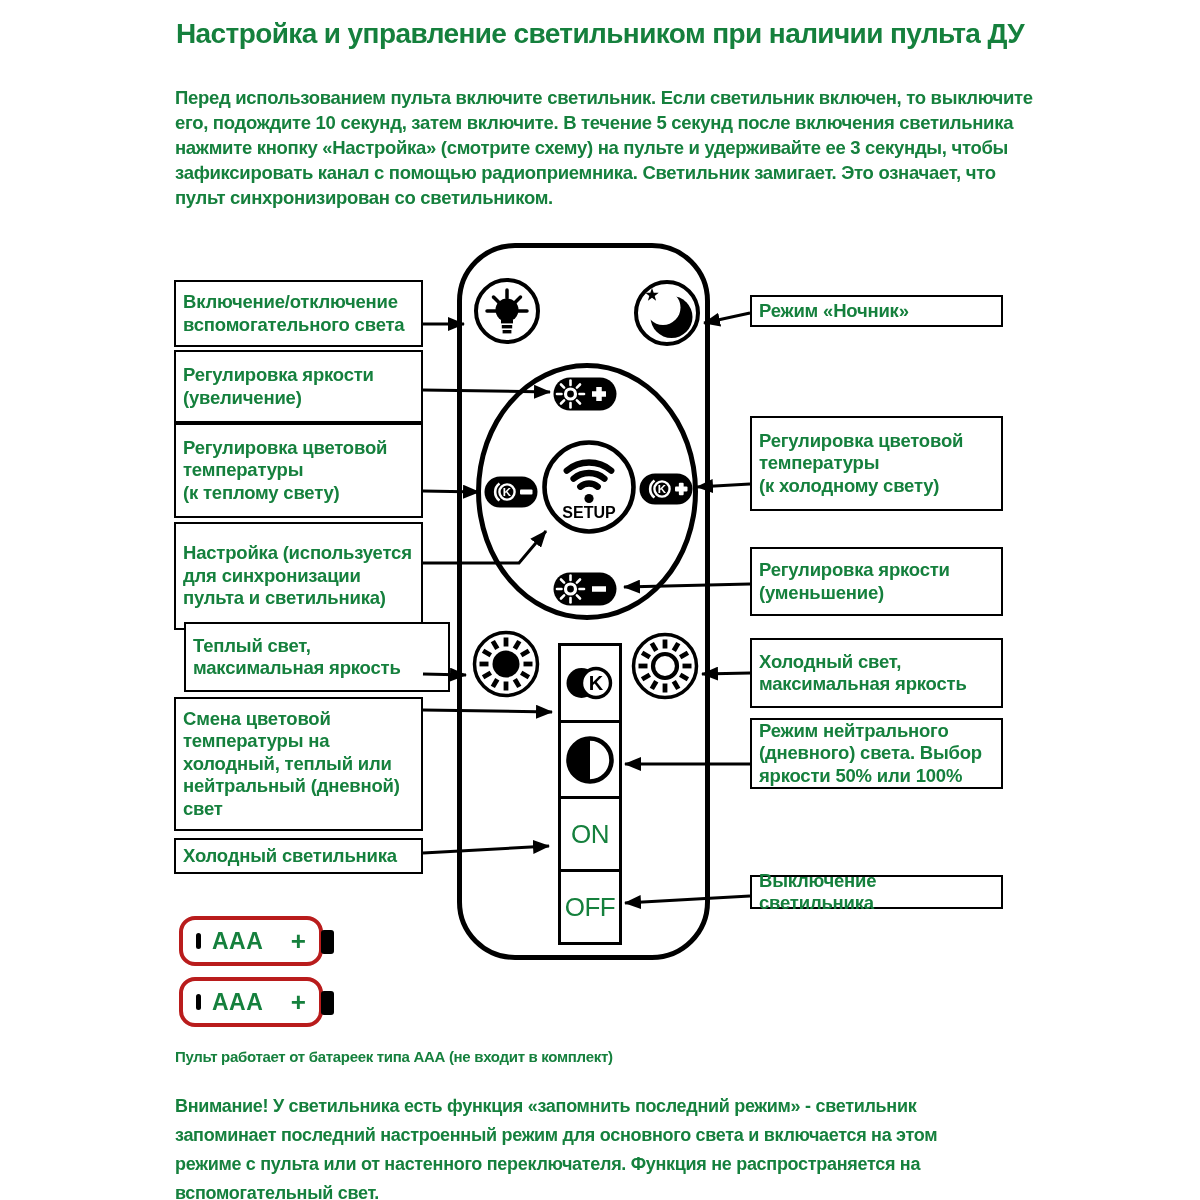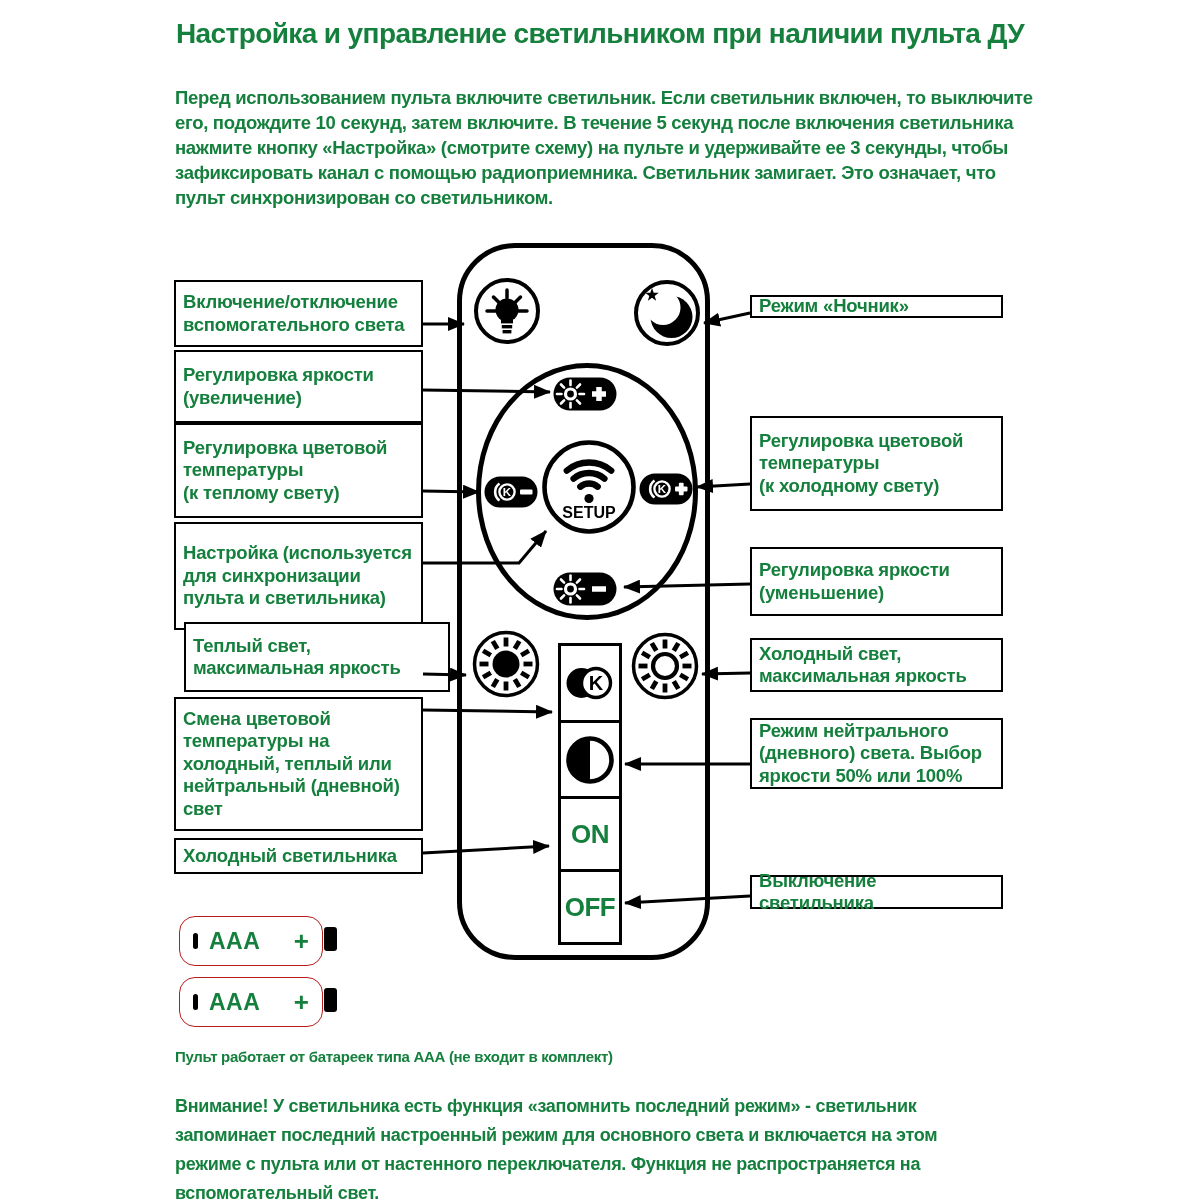--- a/index.html
+++ b/index.html
@@ -36,24 +36,24 @@
   #button-column {
     position:absolute; left:558px; top:643px; width:64px; height:302px;
     border:3.5px solid #000; background:#fff; display:flex; flex-direction:column;
   }
   .col-cell { display:flex; align-items:center; justify-content:center; border-bottom:3.5px solid #000; }
   .col-cell:last-child { border-bottom:none; }
   #cell-k-cycle { height:77px; }
   #cell-neutral { height:76px; }
   #cell-on { height:73px; }
   #cell-off { flex:1; }
-  .cell-label { font-size:26px; font-weight:bold; letter-spacing:-0.5px; }
+  .cell-label { font-size:26px; font-weight:normal; letter-spacing:-0.5px; }
   .battery {
     position:absolute; left:179px; width:144px; height:50px;
-    border:1px solid #b91c1c; border-radius:16px; background:#fff;
+    border:4px solid #b91c1c; border-radius:16px; background:#fff;
     display:flex; align-items:center; padding:0 13px;
   }
   #battery-1 { top:916px; }
   #battery-2 { top:977px; }
   .battery-bar { width:5px; height:16px; background:#000; border-radius:2.5px; margin-right:11px; flex:none; }
   .battery-type { font-size:23px; font-weight:bold; letter-spacing:0.5px; }
   .battery-plus { font-size:26px; font-weight:bold; margin-left:auto; }
   .battery-nub { position:absolute; right:-15px; top:10px; width:13px; height:24px; background:#000; border-radius:3px; }
   svg text { font-family:"Liberation Sans", sans-serif; }
   .ktxt-w { font-size:11.5px; font-weight:bold; fill:#fff; text-anchor:middle; }
@@ -84,27 +84,27 @@
 пульта и светильника)</div>
   <div class="callout" style="left:184px;top:622px;width:266px;height:70px">Теплый свет,
 максимальная яркость</div>
   <div class="callout" style="left:174px;top:697px;width:249px;height:134px">Смена цветовой
 температуры на
 холодный, теплый или
 нейтральный (дневной)
 свет</div>
   <div class="callout" style="left:174px;top:838px;width:249px;height:36px">Холодный светильника</div>
 
-  <div class="callout" style="left:750px;top:295px;width:253px;height:23px">Режим «Ночник»</div>
+  <div class="callout" style="left:750px;top:295px;width:253px;height:32px">Режим «Ночник»</div>
   <div class="callout" style="left:750px;top:416px;width:253px;height:95px">Регулировка цветовой
 температуры
 (к холодному свету)</div>
   <div class="callout" style="left:750px;top:547px;width:253px;height:69px">Регулировка яркости
 (уменьшение)</div>
-  <div class="callout" style="left:750px;top:638px;width:253px;height:54px">Холодный свет,
+  <div class="callout" style="left:750px;top:638px;width:253px;height:70px">Холодный свет,
 максимальная яркость</div>
   <div class="callout" style="left:750px;top:718px;width:253px;height:71px">Режим нейтрального
 (дневного) света. Выбор
 яркости 50% или 100%</div>
   <div class="callout" style="left:750px;top:875px;width:253px;height:34px">Выключение светильника</div>
 
   <div id="remote-body"></div>
   <div id="remote-ring"></div>
 
   <svg class="abs" style="left:473px;top:277px" width="68" height="68" viewBox="0 0 68 68">

